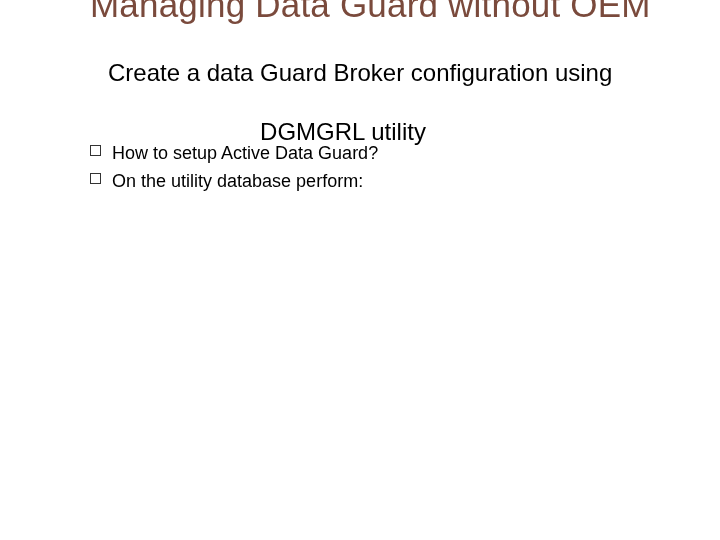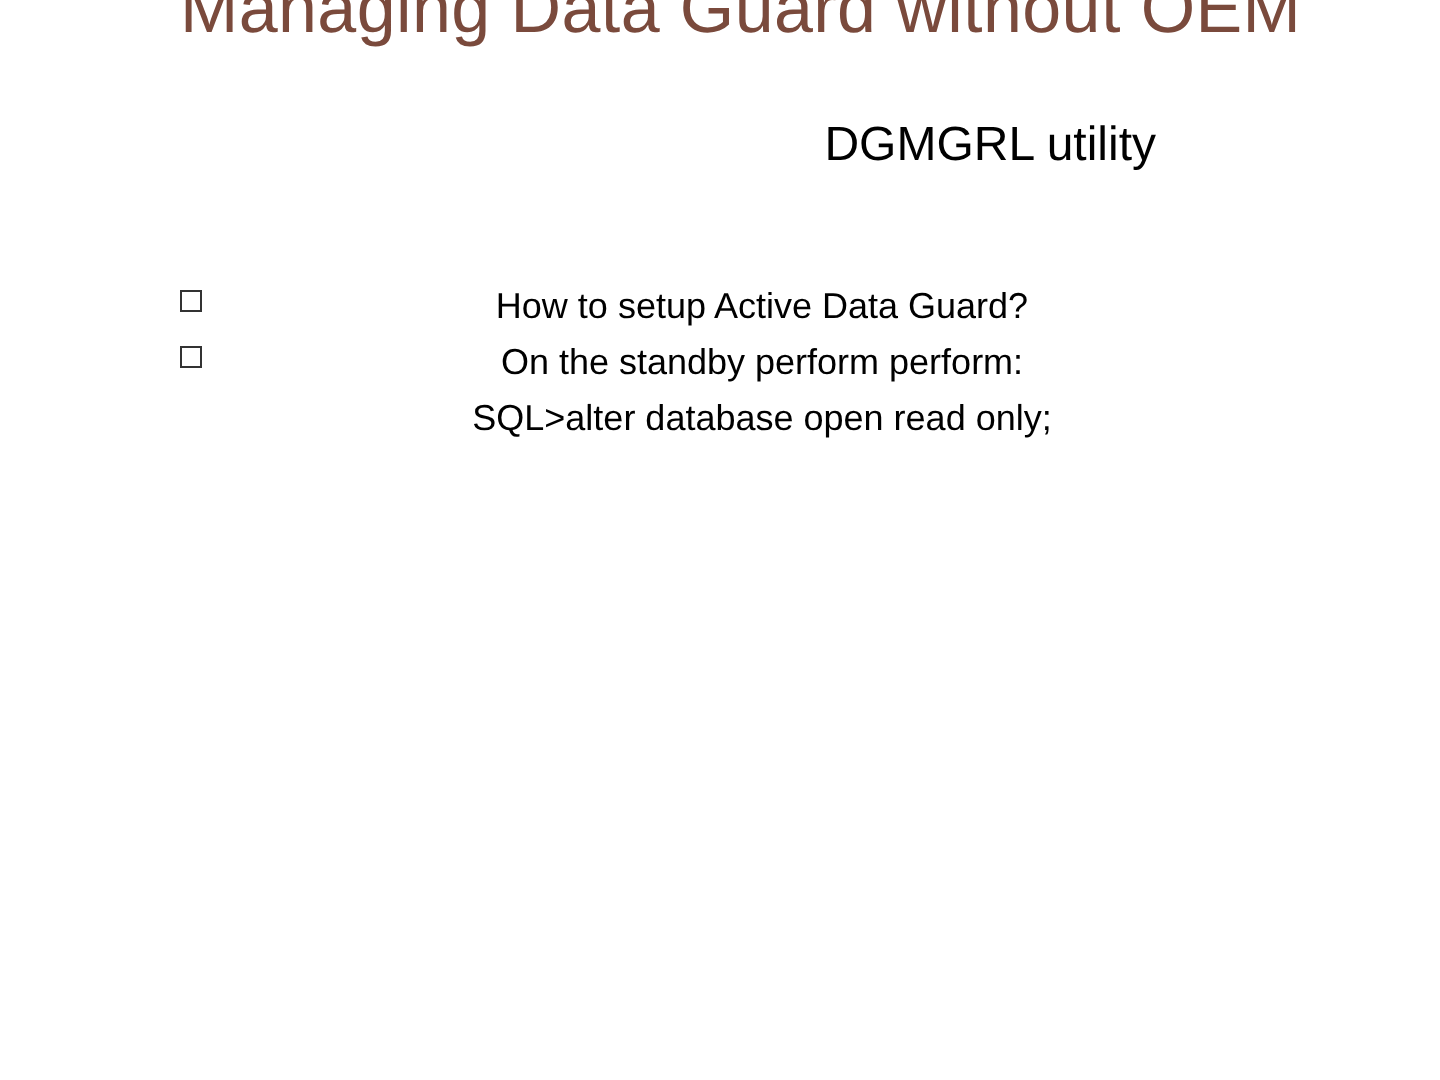--- a/index.html
+++ b/index.html
@@ -33,32 +33,32 @@
     left: 108px;
     top: 58px;
     width: 600px;
     font-size: 24px;
     line-height: 1.25;
     color: #000;
     text-align: left;
   }
   .subtitle .line2 {
     display: block;
-    text-align: right;
+    text-align: center;
     width: 470px;
+    margin-top: 29px;
   }
   .body {
     position: absolute;
     left: 90px;
     top: 140px;
     width: 560px;
     font-size: 18px;
     line-height: 1.45;
     color: #000;
-    text-align: center;
   }
   .bullet {
     position: relative;
     padding-left: 22px;
     margin-bottom: 2px;
   }
   .bullet .box {
     position: absolute;
     left: 0;
     top: 5px;
@@ -73,32 +73,32 @@
   }
 </style>
 </head>
 <body>
 
 <div class="slide">
 
   <div class="title">Managing Data Guard without OEM</div>
 
   <div class="subtitle">
+    <span>Create a data Guard Broker configuration using</span>
     <span class="line2">DGMGRL utility</span>
   </div>
 
   <div class="body">
 
     <div class="bullet">
       <span class="box"></span>
       <span>How to setup Active Data Guard?</span>
     </div>
 
     <div class="bullet">
       <span class="box"></span>
-      <span>On the standby perform perform:</span>
+      <span>On the utility database perform:</span>
     </div>
 
-    <div class="subline">SQL&gt;alter database open read only;</div>
 
   </div>
 
 </div>
 
 </body></html>

